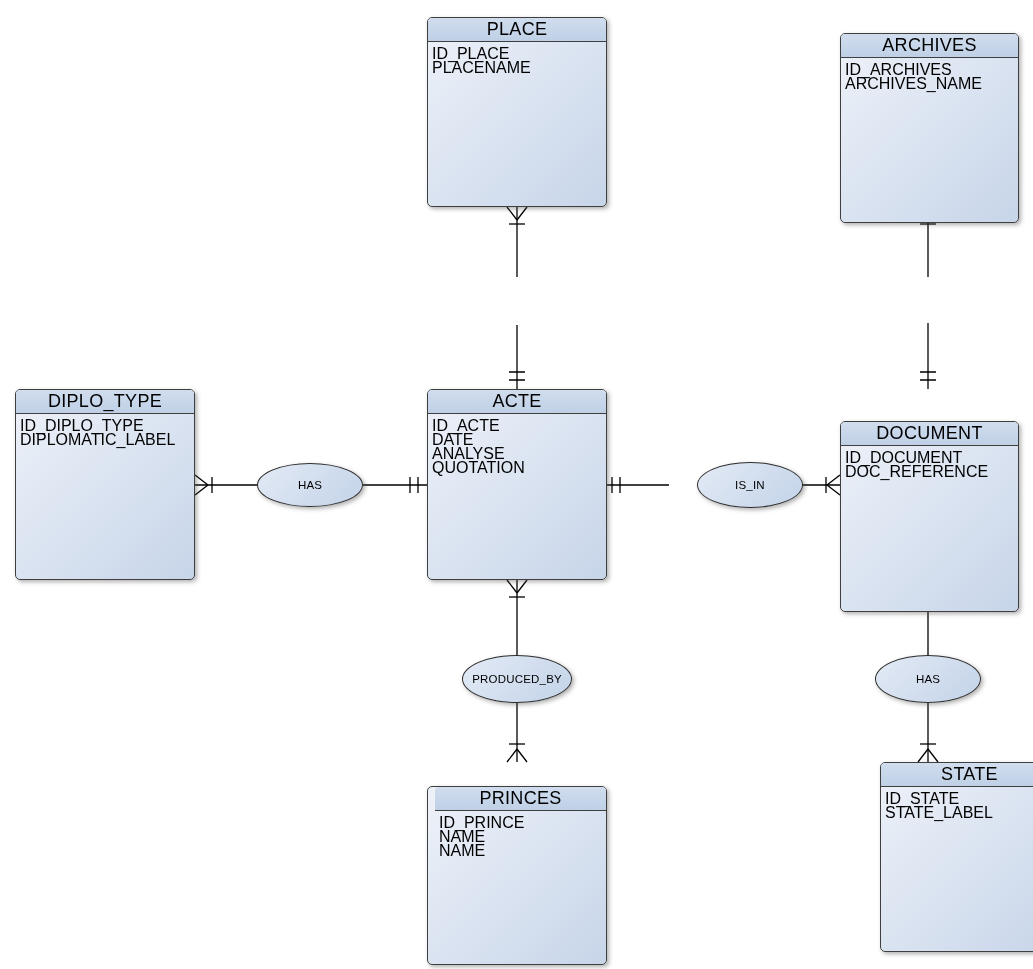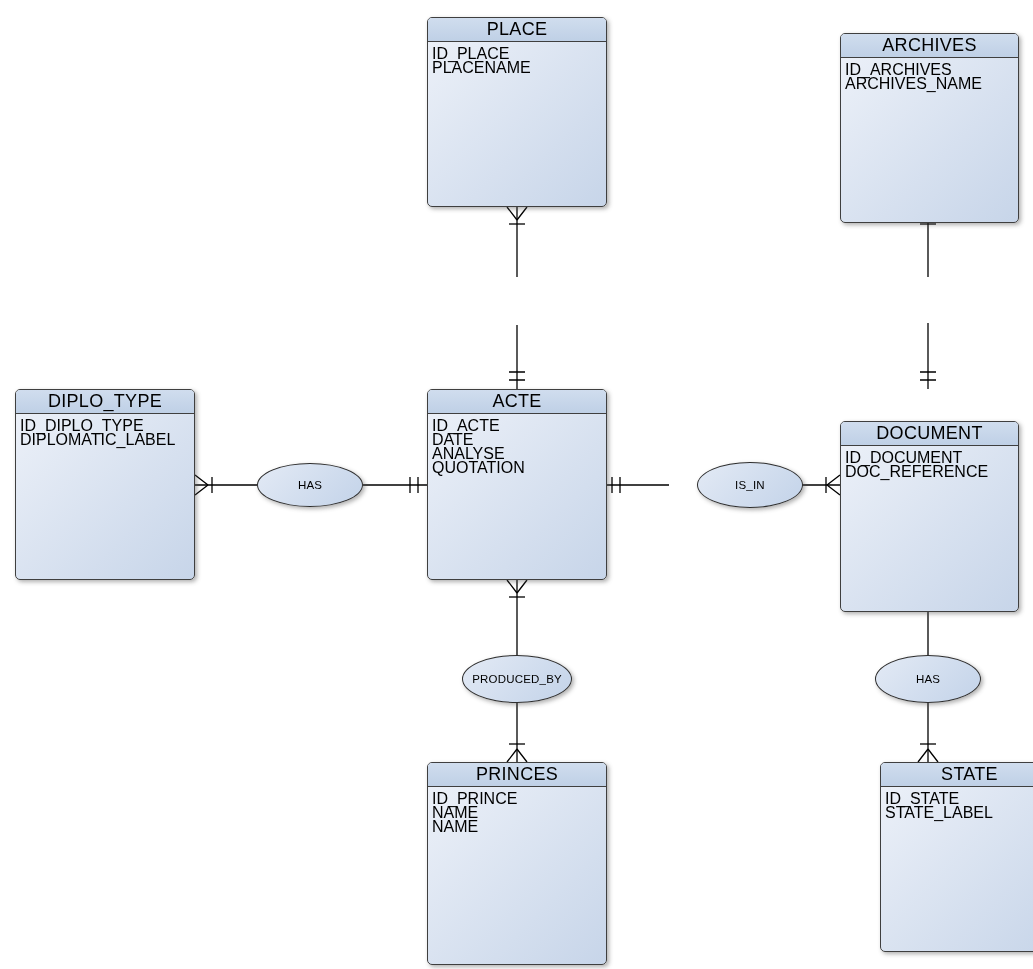--- a/index.html
+++ b/index.html
@@ -52,21 +52,21 @@
     display:flex;align-items:center;justify-content:center;
     font-size:11.5px;letter-spacing:0.2px;
     box-sizing:border-box;
   }
   
   #entity-place      {left:427px;top:17px; width:180px;height:190px;}
   #entity-archives   {left:840px;top:17px; width:179px;height:190px;margin-top:16px;}
   #entity-diplo-type {left:15px; top:389px;width:180px;height:191px;}
   #entity-acte       {left:427px;top:389px;width:180px;height:191px;}
   #entity-document   {left:840px;top:389px;width:179px;height:191px;margin-top:32px;}
-  #entity-princes    {left:427px;top:762px;width:180px;height:203px;}
+  #entity-princes    {left:427px;top:786px;width:180px;height:179px;padding-left:7px;}
   #entity-state      {left:880px;top:762px;width:179px;height:190px;}
   
   #rel-produced-in {left:462px;top:277px;width:110px;height:48px;}
   #rel-stored-in   {left:875px;top:277px;width:106px;height:46px;}
   #rel-has-diplo   {left:257px;top:463px;width:106px;height:44px;}
   #rel-is-in       {left:697px;top:462px;width:106px;height:46px;}
   #rel-produced-by {left:462px;top:655px;width:110px;height:48px;text-align:right;}
   #rel-has-state   {left:875px;top:655px;width:106px;height:48px;}
 </style>
 </head>

